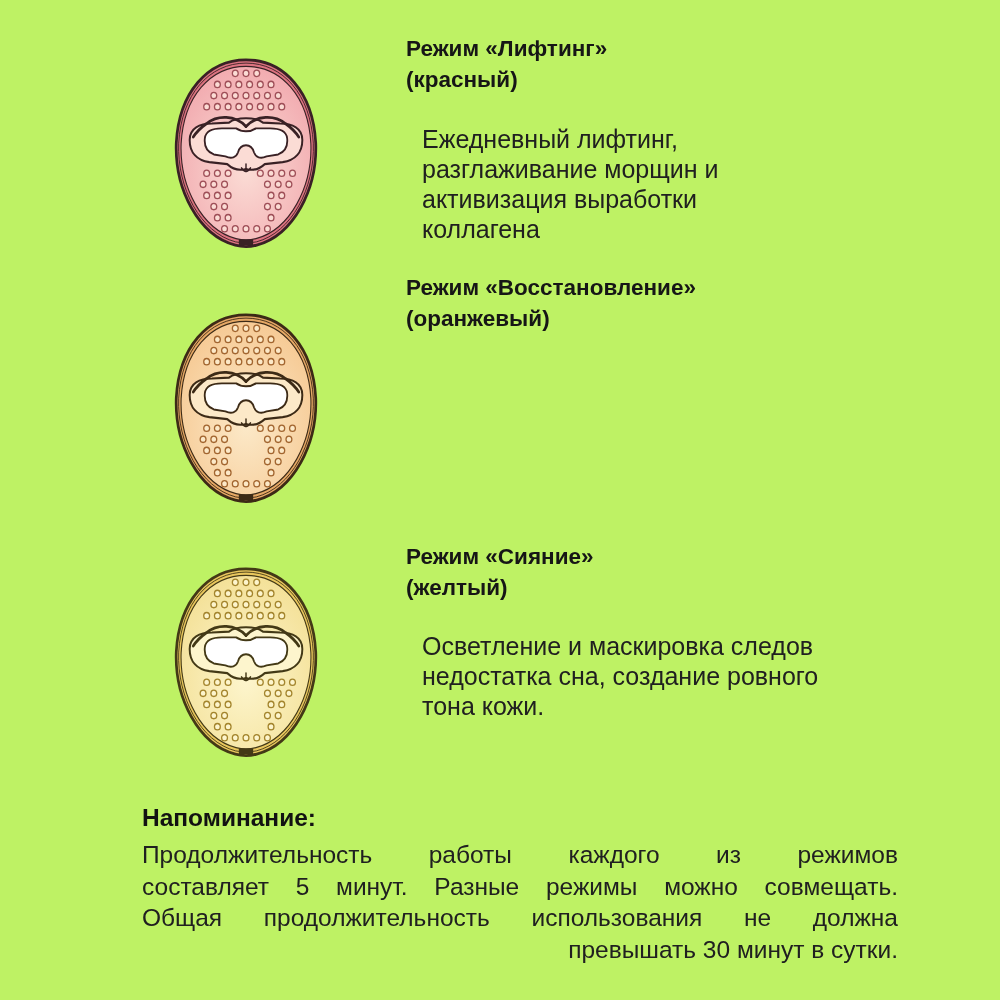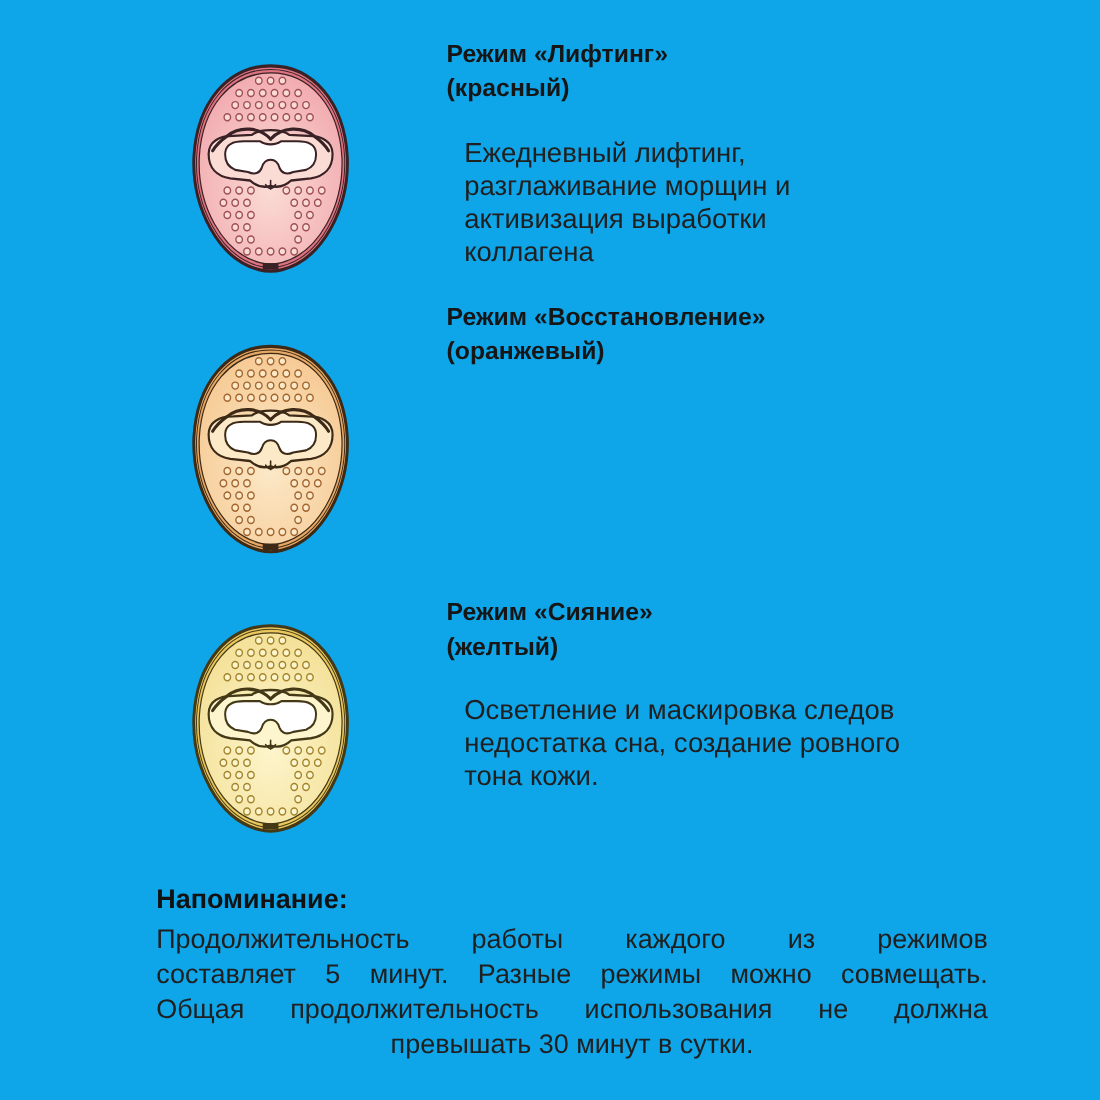--- a/index.html
+++ b/index.html
@@ -1,17 +1,17 @@
 <!DOCTYPE html>
 <html lang="ru"><head>
 <meta charset="utf-8">
 <style>
   html,body{margin:0;padding:0;background:#ffffff;}
   .canvas{
-    position:relative;width:1000px;height:1000px;background:#0ea5e9;
+    position:relative;width:1000px;height:1000px;background:#bef264;
     font-family:"Liberation Sans", sans-serif;color:#1e1e1e;overflow:hidden;
   }
   .mask-svg{position:absolute;left:170px;width:152px;height:193px;}
   #mask-0{top:56px;}
   #mask-1{top:311px;}
   #mask-2{top:565px;}
   .mode-title{
     position:absolute;left:406px;width:520px;
     font-size:22.5px;font-weight:bold;line-height:31px;
     white-space:pre-line;color:#161616;
@@ -29,21 +29,21 @@
   #desc-2{top:631px;}
   .reminder-title{
     position:absolute;left:142px;top:804px;
     font-size:24.5px;font-weight:bold;color:#121212;
   }
   .reminder-text{
     position:absolute;left:142px;top:839px;width:756px;
     font-size:24.5px;line-height:31.5px;color:#202020;
   }
   .jline{text-align:justify;text-align-last:justify;}
-  .jline-last{text-align:center;}
+  .jline-last{text-align:right;}
 </style>
 </head>
 <body>
 
 <div class="canvas">
 
   <svg id="mask-0" class="mask-svg" viewBox="0 0 170 200" preserveAspectRatio="none">
       <defs>
         <radialGradient id="grad0" cx="50%" cy="60%" r="72%">
           <stop offset="0%" stop-color="#fbdcd5"></stop>

